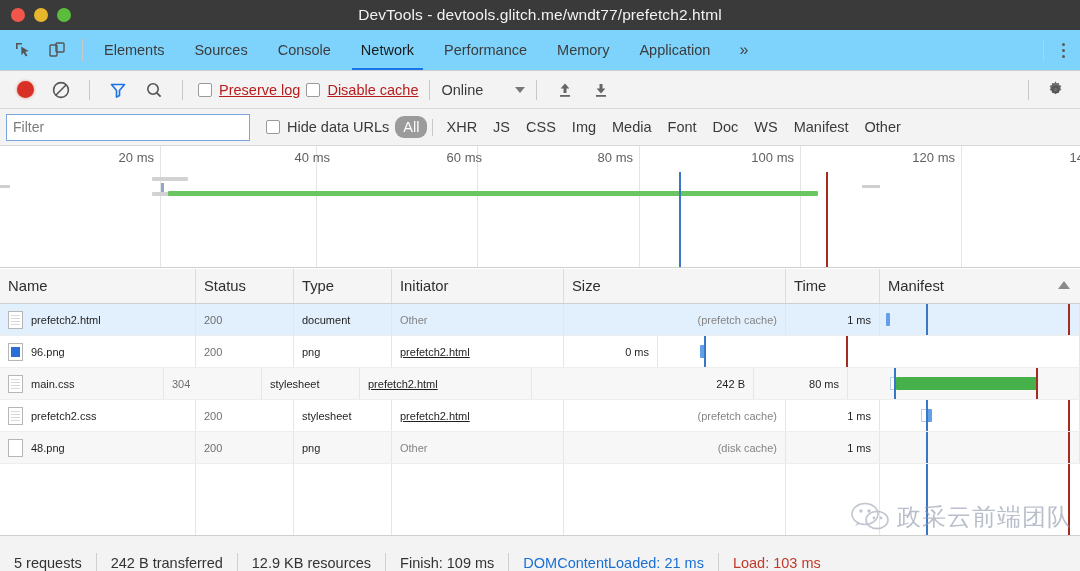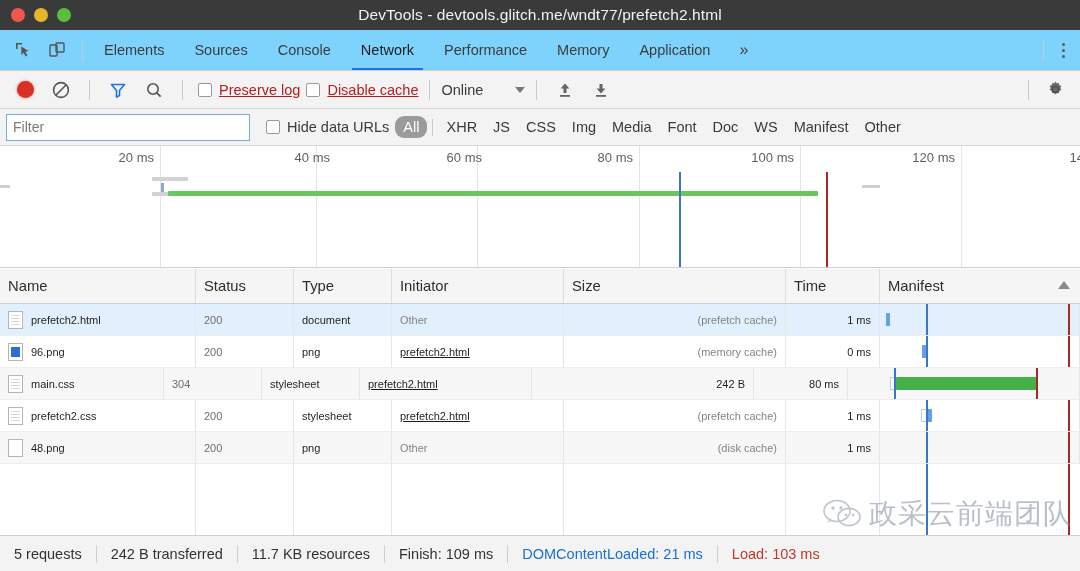--- a/index.html
+++ b/index.html
@@ -138,35 +138,35 @@
   .wf-hollow { position: absolute; top: 9px; height: 13px; border: 1px solid #b9cfe8; background: #fff; }
   .wf-line-blue { position: absolute; top: 0; bottom: 0; width: 2px; background: #3b76c4; }
   .wf-line-red { position: absolute; top: 0; bottom: 0; width: 2px; background: #a52a1f; }
   .empty-fill { position: absolute; left: 0; right: 0; top: 160px; bottom: 0; display: flex; }
   .ef-col { border-right: 1px solid #e6e6e6; }
 
   
   .statusbar {
     position: absolute; left: 0; right: 0; bottom: 0; height: 36px;
     background: #f3f3f3; border-top: 1px solid #cfcfcf;
-    display: flex; align-items: center; padding: 0 10px; gap: 0;
+    display: flex; align-items: flex-end; padding: 0 10px; gap: 0;
   }
   .sb-item { font-size: 14.5px; color: #333; padding: 0 14px; white-space: nowrap; }
   .sb-item:first-child { padding-left: 4px; }
   .sb-sep { width: 1px; height: 18px; background: #cfcfcf; }
   .sb-blue { color: #1a6fd4; }
   .sb-red { color: #c0392b; }
 
   
   .watermark {
     position: absolute; right: 8px; bottom: 38px;
     display: flex; align-items: center; gap: 7px;
     color: #9aa3b4; opacity: .62; pointer-events: none;
   }
-  .wm-text { font-size: 28px; letter-spacing: 1px; color: #8e98ab; }
+  .wm-text { font-size: 24px; letter-spacing: 1px; color: #8e98ab; }
 </style>
 </head>
 <body>
 
 <div id="app">
 
   <div class="titlebar">
     <div class="traffic">
       <span class="tl-dot tl-red"></span>
       <span class="tl-dot tl-yellow"></span>
@@ -382,21 +382,20 @@
       </div>
 
       <div class="row">
         <div class="cell name-cell" style="width:196px">
           <span class="fileicon img"></span>
           <span>96.png</span>
         </div>
         <div class="cell grey" style="width:98px">200</div>
         <div class="cell" style="width:98px">png</div>
         <div class="cell link" style="width:172px">prefetch2.html</div>
-        <div class="cell right muted" style="width:222px">(memory cache)</div>
         <div class="cell right" style="width:94px">0 ms</div>
         <div class="cell wf-cell">
           <span class="wf-bar wf-blue" style="left:42px; width:5px;"></span>
           <span class="wf-line-blue" style="left:46px;"></span>
           <span class="wf-line-red" style="left:188px;"></span>
         </div>
       </div>
 
       <div class="row alt">
         <div class="cell name-cell" style="width:164px">
@@ -476,21 +475,21 @@
       <circle cx="31" cy="17" r="1.4" fill="#9aa3b4"></circle>
     </svg>
     <span class="wm-text">政采云前端团队</span>
   </div>
 
   <div class="statusbar">
     <span class="sb-item">5 requests</span>
     <span class="sb-sep"></span>
     <span class="sb-item">242 B transferred</span>
     <span class="sb-sep"></span>
-    <span class="sb-item">11.7 KB resources</span>
+    <span class="sb-item">12.9 KB resources</span>
     <span class="sb-sep"></span>
     <span class="sb-item">Finish: 109 ms</span>
     <span class="sb-sep"></span>
     <span class="sb-item sb-blue">DOMContentLoaded: 21 ms</span>
     <span class="sb-sep"></span>
     <span class="sb-item sb-red">Load: 103 ms</span>
   </div>
 
 </div>
 

